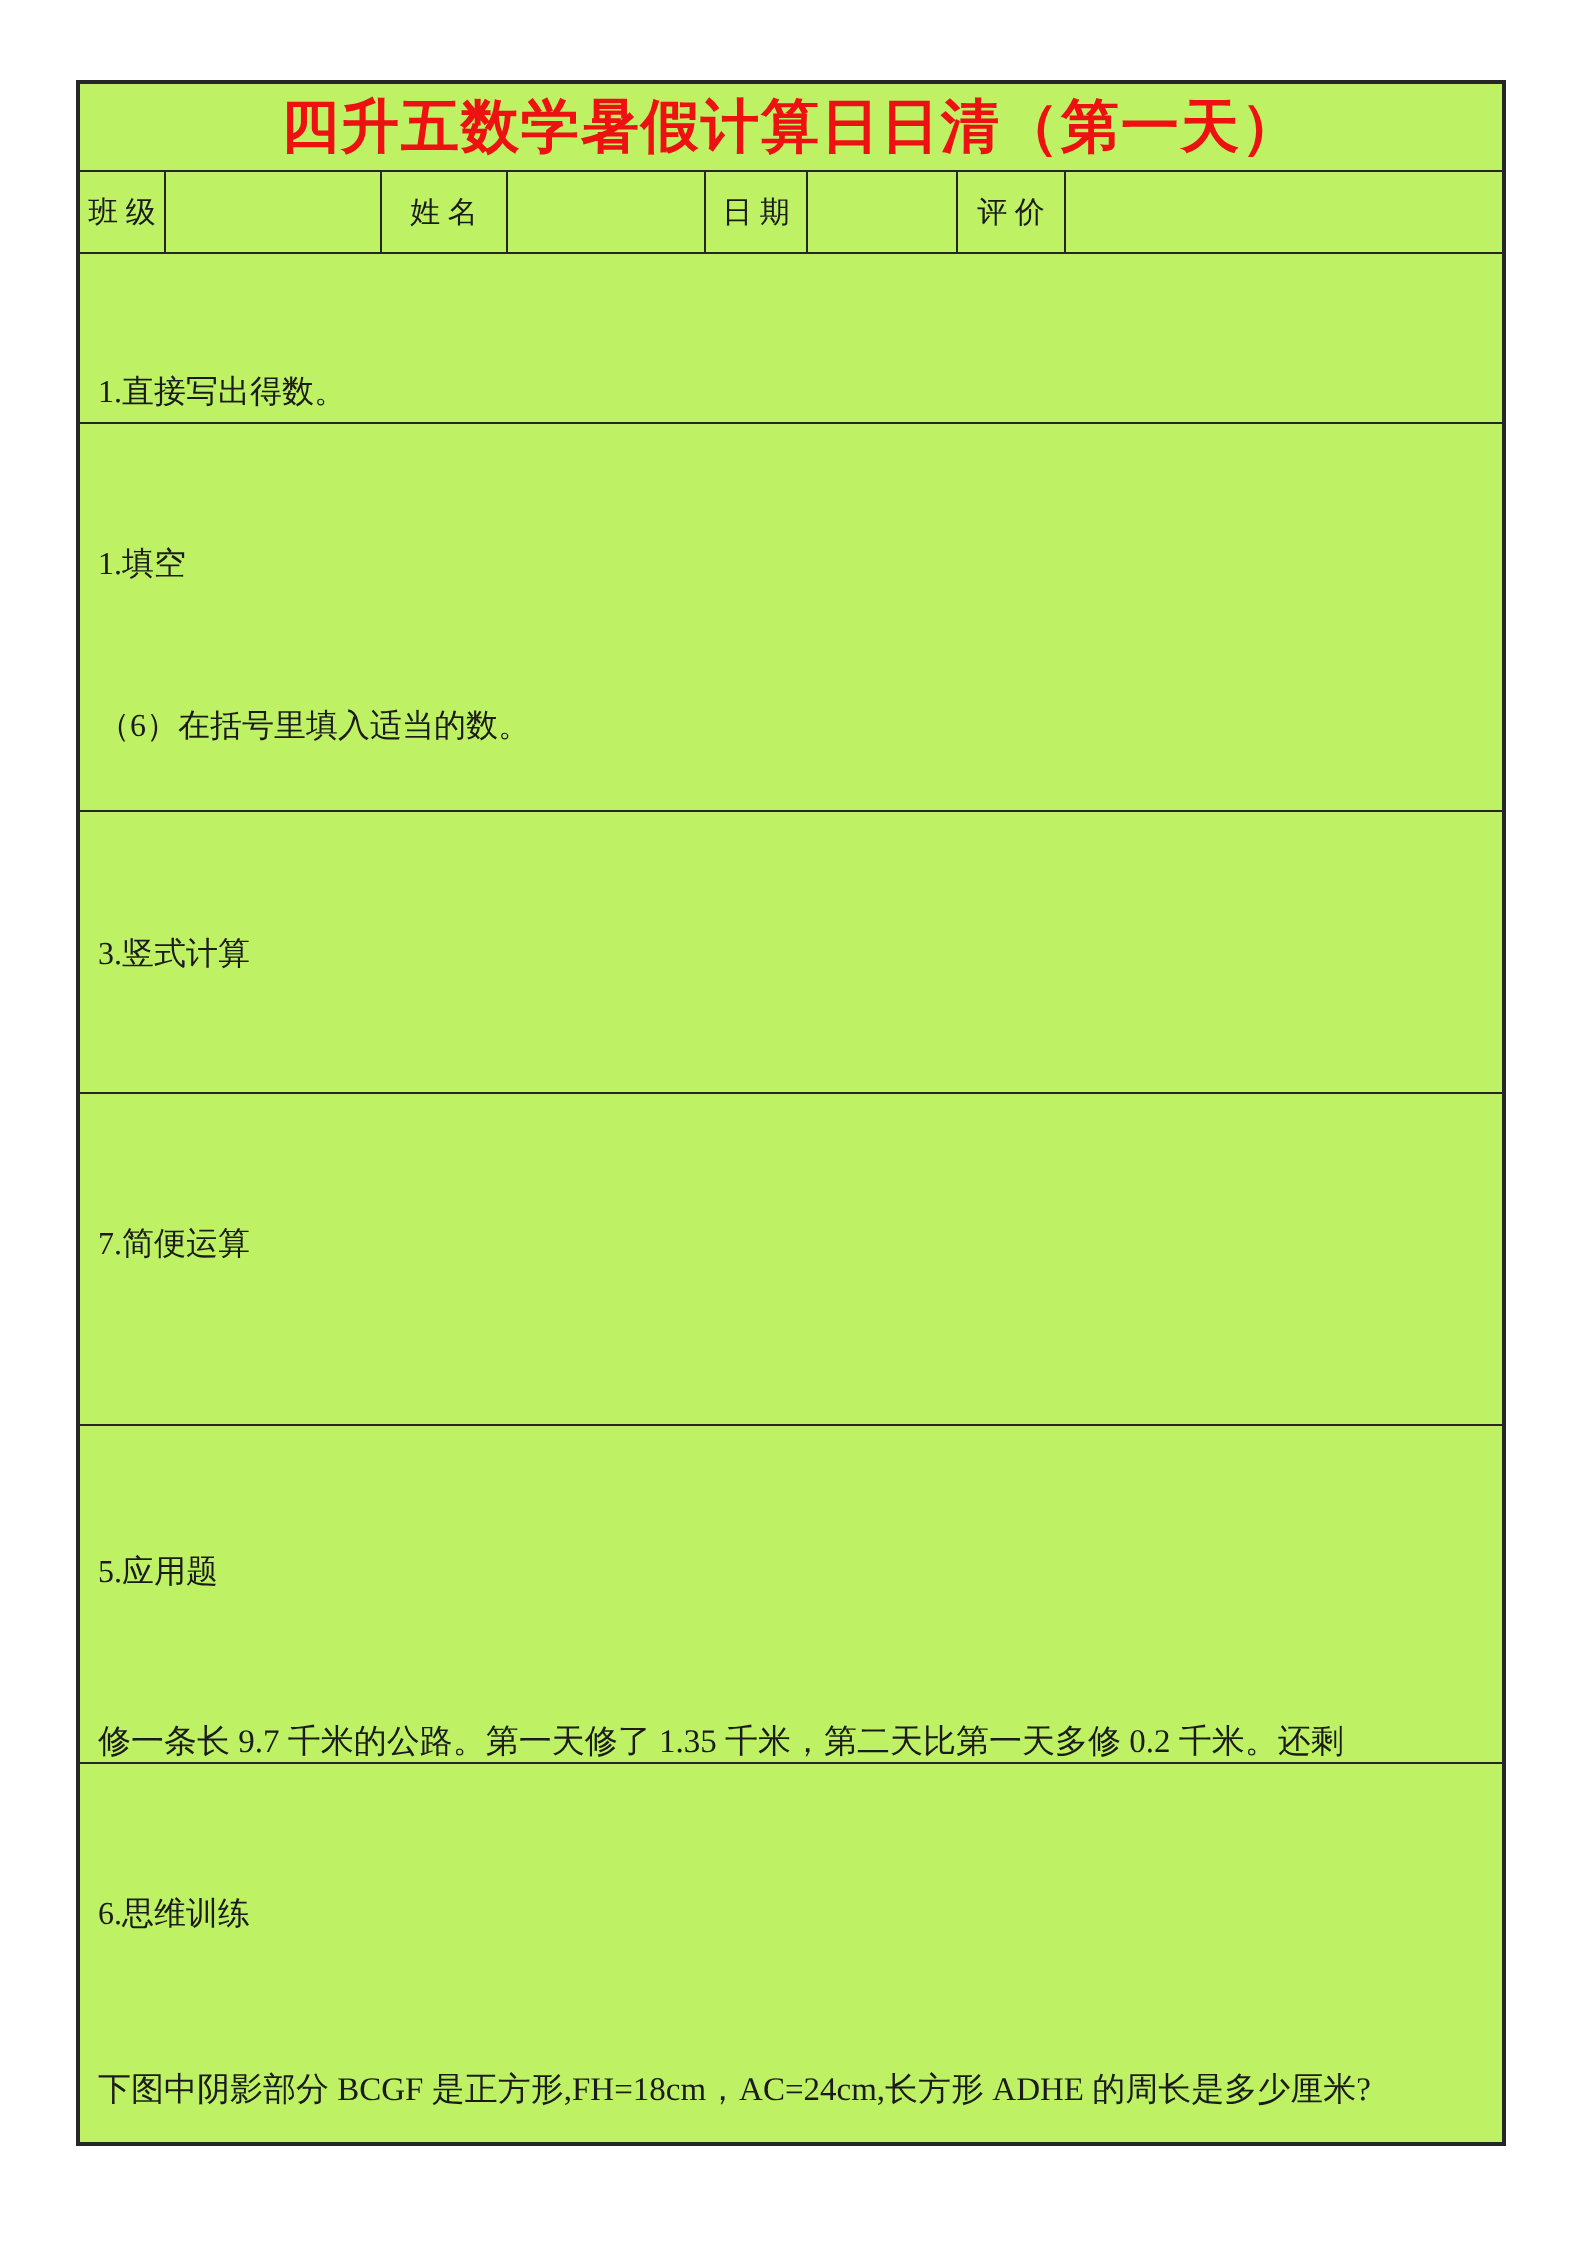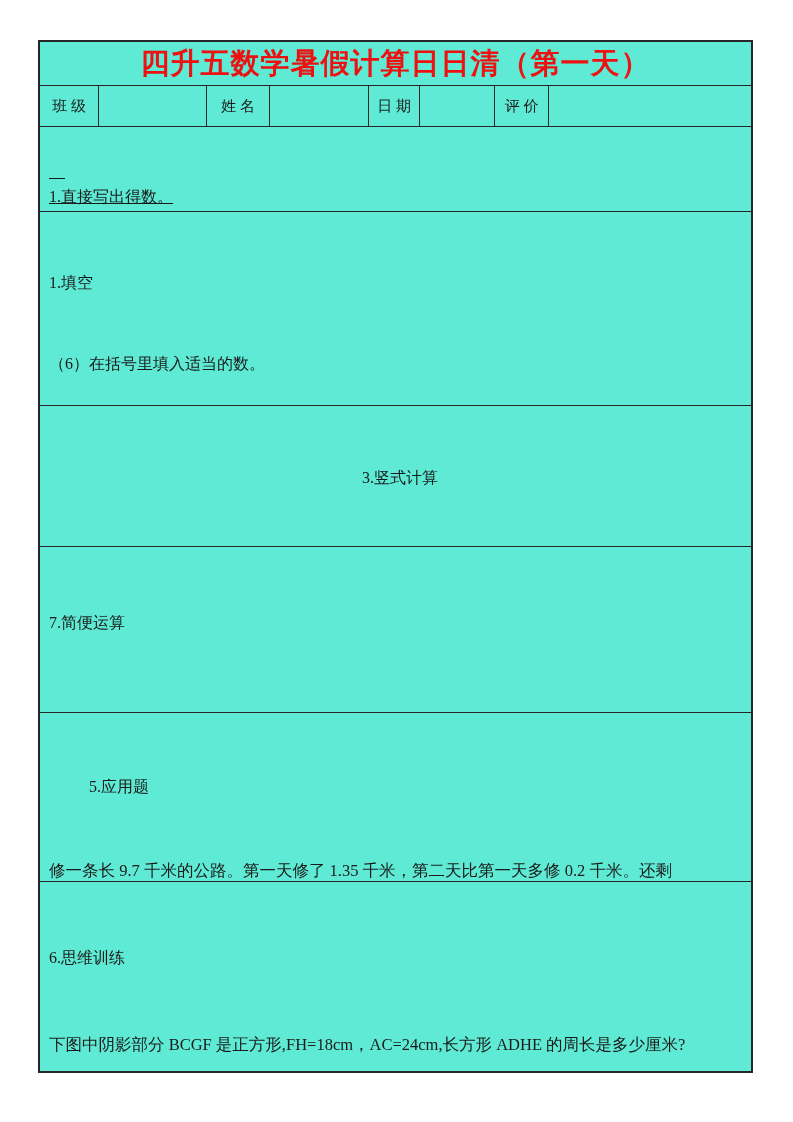--- a/index.html
+++ b/index.html
@@ -9,21 +9,21 @@
     font-family:"Liberation Serif","DejaVu Serif",serif;
     color:#1b1b1b;
     position:relative;
     overflow:hidden;
   }
   .sheet {
     position:absolute; left:38px; top:40px;
     width:715px; height:1033px;
     border:2px solid #262626;
     box-sizing:border-box;
-    background:#5eead4;
+    background:#bef264;
   }
   .row { box-sizing:border-box; border-bottom:1.5px solid #262626; overflow:hidden; }
   .row:last-child { border-bottom:none; }
 
   
   .title-row { height:44px; display:flex; align-items:center; justify-content:center; }
   .title-row .title {
     font-size:29px; font-weight:bold; letter-spacing:1px;
     color:#ee1111; white-space:nowrap;
   }
@@ -36,52 +36,52 @@
     font-size:15px; white-space:pre;
   }
   .info-cell.last { border-right:none; flex:1; }
 
   
   .sec { font-size:16px; line-height:27px; white-space:pre-wrap; }
   .sec .heading { display:block; }
   .eq-grid { display:grid; }
   .eq-grid span { white-space:pre; }
 
-  .s1 { height:85px; padding:4px 0 0 9px;text-decoration:underline; }
+  .s1 { height:85px; padding:4px 0 0 9px; }
   .s1 .heading { line-height:24px; }
 
   .s2 { height:194px; padding:3px 0 0 9px; line-height:27px; }
 
   .s3 { height:141px; padding:5px 0 0 9px; }
-  .s3 .heading { line-height:26px;text-align:center; }
+  .s3 .heading { line-height:26px; }
   .s3 .eq-grid { grid-template-columns:198px 215px auto; line-height:30px; font-size:17px; }
 
   .s4 { height:166px; padding:9px 0 0 9px; }
   .s4 .heading { line-height:26px; }
   .s4 .eq-grid { grid-template-columns:208px 250px auto; line-height:30px; font-size:17px; margin-top:16px; }
 
   .s5 { height:169px; padding:7px 9px 0 9px; }
-  .s5 .heading { line-height:26px;margin-left:40px; }
+  .s5 .heading { line-height:26px; }
   .s5 .para { display:block; line-height:29px; margin-top:2px; font-size:16.5px; }
 
   .s6 { height:189px; padding:9px 23px 0 9px; }
   .s6 .heading { line-height:26px; }
   .s6 .question { display:block; margin-top:6px; line-height:28px; font-size:16.5px;font-family:Liberation Serif, serif; }
 </style>
 </head>
 <body>
 
 <div class="sheet">
 
   <div class="row title-row">
     <span class="title">四升五数学暑假计算日日清（第一天）</span>
   </div>
 
   <div class="row info-row">
-    <div class="info-cell" style="width:59px">班 级</div>
+    <div class="info-cell" style="width:43px">班 级</div>
     <div class="info-cell" style="width:108px"></div>
     <div class="info-cell" style="width:63px">姓 名</div>
     <div class="info-cell" style="width:99px"></div>
     <div class="info-cell" style="width:51px">日 期</div>
     <div class="info-cell" style="width:75px"></div>
     <div class="info-cell" style="width:54px">评 价</div>
     <div class="info-cell last"></div>
   </div>
 
   <div class="row sec s1">

